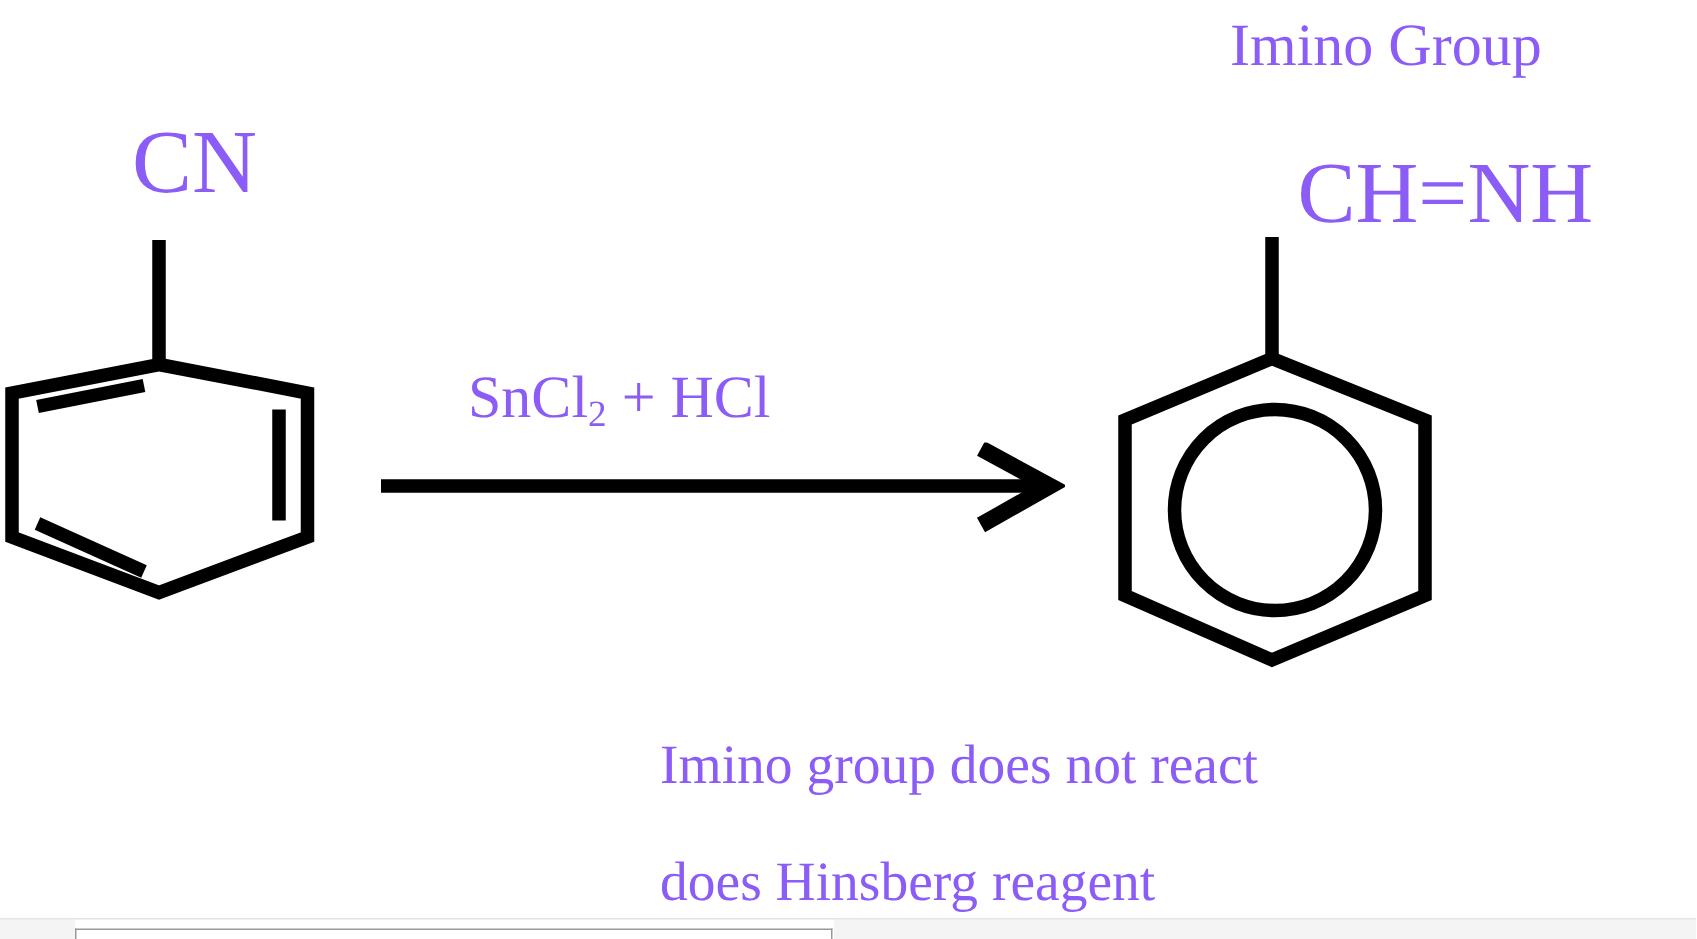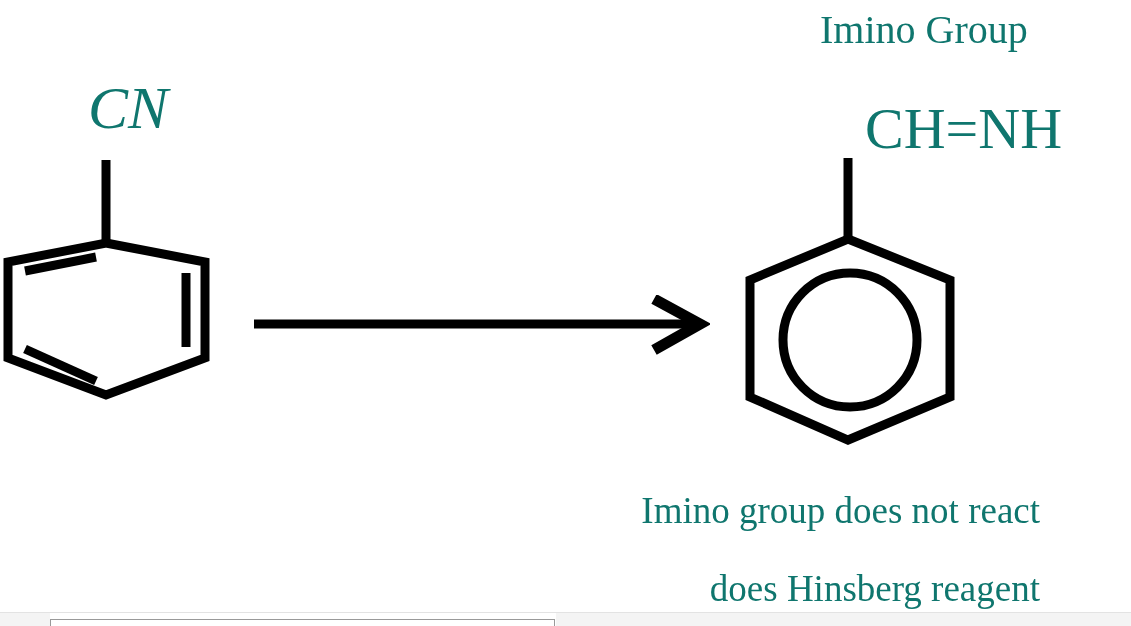--- a/index.html
+++ b/index.html
@@ -12,30 +12,29 @@
     width: 1131px;
     height: 626px;
     background: #ffffff;
     overflow: hidden;
     font-family: "Liberation Serif", "DejaVu Serif", serif;
     color: #000000;
   }
   .abs { position: absolute; }
   .txt {
     white-space: nowrap;
-    color: #0f766e;
+    color: #8b5cf6;
     line-height: 1;
   }
   
   .label-cn {
     font-size: 60px;
     left: 88px;
     top: 78px;
     letter-spacing: 0px;
-    font-style: italic;
   }
   .label-imino-group {
     font-size: 40px;
     left: 820px;
     top: 10px;
   }
   .label-chnh {
     font-size: 58px;
     left: 825px;
     top: 100px;
@@ -45,21 +44,21 @@
     font-size: 40px;
     left: 312px;
     top: 245px;
   }
   .label-reagent sub {
     font-size: 0.62em;
     vertical-align: -0.25em;
   }
   .caption-line {
     font-size: 37px;
-    text-align: right;
+    text-align: left;
     width: 600px;
   }
   .caption1 { left: 440px; top: 492px; }
   .caption2 { left: 440px; top: 570px; }
 
   
   .bottom-rule {
     left: 0;
     top: 612px;
     width: 1131px;
@@ -103,20 +102,21 @@
 
     <line x1="106" y1="20" x2="106" y2="103" stroke="#000" stroke-width="9"></line>
 
     <polygon points="106,103 205,122 205,218 106,255 8,218 8,122" fill="none" stroke="#000" stroke-width="9" stroke-linejoin="miter"></polygon>
 
     <line x1="96" y1="117" x2="25" y2="131" stroke="#000" stroke-width="9"></line>
     <line x1="186" y1="133" x2="186" y2="207" stroke="#000" stroke-width="9"></line>
     <line x1="25" y1="209" x2="96" y2="241" stroke="#000" stroke-width="9"></line>
   </svg>
 
+  <div class="abs txt label-reagent"><span>SnCl</span><sub>2</sub><span> + HCl</span></div>
 
   <svg class="abs" style="left:250px; top:295px;" width="460" height="62" viewBox="0 0 460 62">
     <line x1="4" y1="29" x2="443" y2="29" stroke="#000" stroke-width="9"></line>
     <polyline points="404,4 450,29 404,55" fill="none" stroke="#000" stroke-width="11" stroke-linecap="butt" stroke-linejoin="miter"></polyline>
   </svg>
 
   <div class="abs txt label-imino-group">Imino Group</div>
 
   <div class="abs txt label-chnh">CH=NH</div>
 

